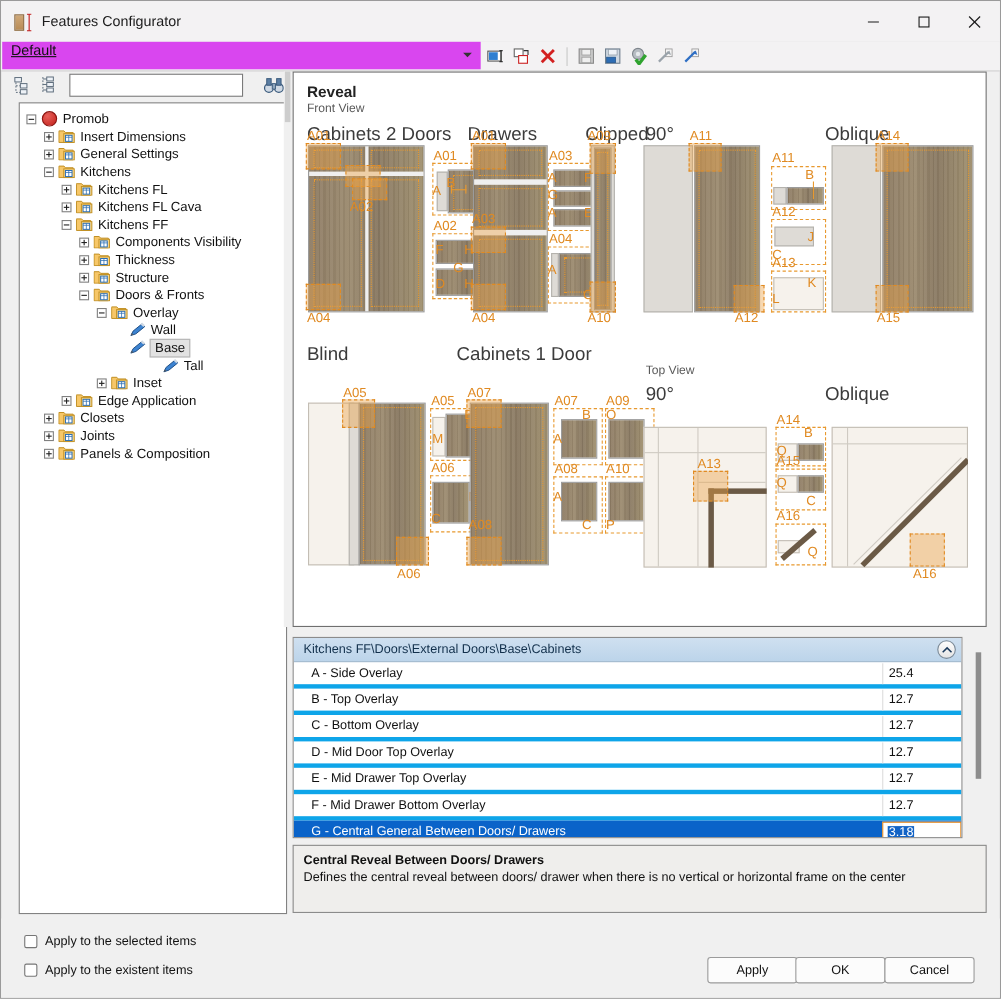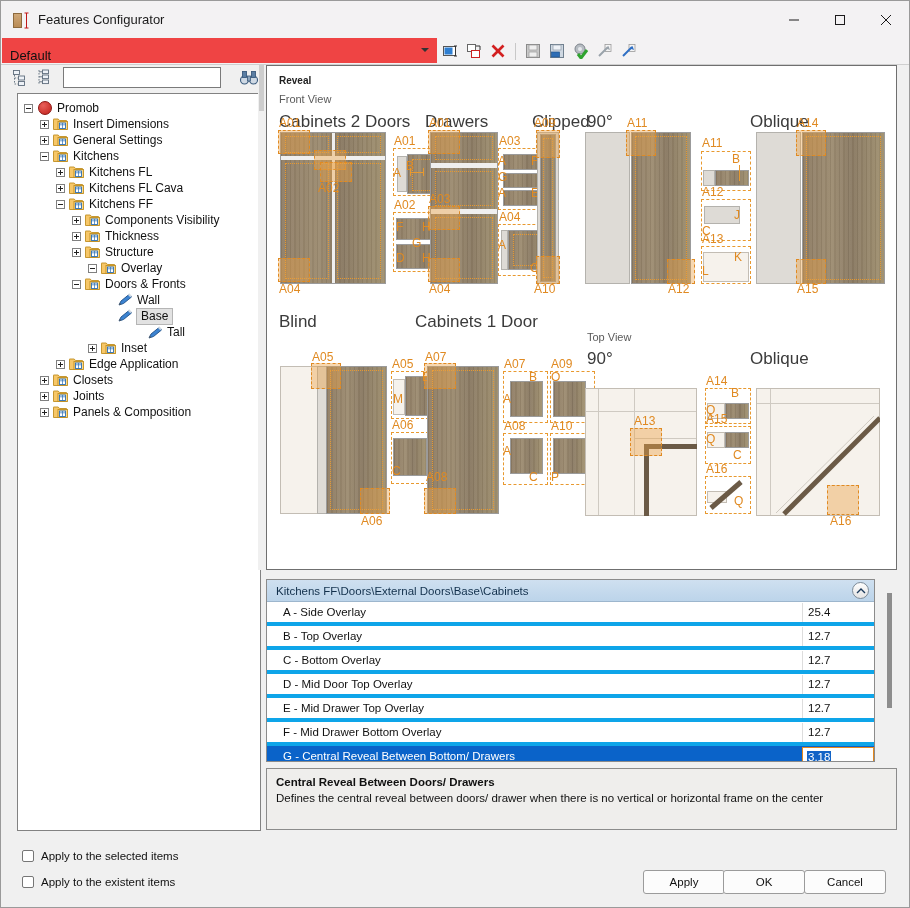--- a/index.html
+++ b/index.html
@@ -33,21 +33,21 @@
   .wbtn{width:46px;height:37px;display:flex;align-items:center;justify-content:center;}
   .wbtn svg{display:block;}
   
   .toolrow{
     position:absolute;left:0;top:37px;right:0;height:26px;
     background:#f3f2f3;border-bottom:1px solid #cfcfcf;
     display:flex;align-items:center;
   }
   .combo{
     position:absolute;left:1px;top:0;width:435px;height:25px;
-    background:#ef4444;border:none;display:flex;align-items:flex-end;
+    background:#d946ef;border:none;display:flex;align-items:flex-start;text-decoration:underline;
   }
   .combo .val{margin-left:8px;font-size:13px;color:#111;}
   .combo .arrow{
     position:absolute;right:8px;top:10px;width:0;height:0;
     border-left:4px solid transparent;border-right:4px solid transparent;
     border-top:4px solid #333;
   }
   .tbsep{width:1px;height:17px;background:#c8c8c8;margin:0 5px;}
   .tbtn{width:22px;height:22px;display:flex;align-items:center;justify-content:center;margin:0 1px;}
   
@@ -89,21 +89,21 @@
     background:radial-gradient(circle at 35% 30%,#e8605a,#c1201a);border:1px solid #8c1410;box-sizing:border-box;}
   
   .diagrampanel{
     position:absolute;left:265px;top:64px;width:631px;height:505px;
     background:#fff;border:1px solid #6f6f6f;box-sizing:border-box;overflow:hidden;
   }
   .leftscroll{
     position:absolute;left:257px;top:64px;width:7px;height:505px;background:#f0f0f0;
   }
   .leftscroll .thumb{position:absolute;left:1px;top:0;width:5px;height:46px;background:#cdcdcd;}
-  .dg-title{position:absolute;left:12px;top:9px;font-size:10px;font-weight:bold;color:#222;}
+  .dg-title{position:absolute;left:12px;top:9px;font-size:14px;font-weight:bold;color:#222;}
   .dg-sub{position:absolute;left:12px;top:27px;font-size:11px;color:#5a5a5a;}
   .dg-head{position:absolute;font-size:17px;color:#3b3b3b;}
   
   .wood{
     position:absolute;
     background:
       repeating-linear-gradient(90deg,
         rgba(0,0,0,0.055) 0px, rgba(0,0,0,0.055) 1px,
         rgba(255,255,255,0.05) 1px, rgba(255,255,255,0.05) 4px,
         rgba(0,0,0,0.03) 4px, rgba(0,0,0,0.03) 6px,
@@ -416,41 +416,41 @@
             <span class="exp plus"></span>
             <span class="ico"><svg width="16" height="13" viewBox="0 0 16 13">
                 <path d="M0.5 2.5 L0.5 12.5 L13.5 12.5 L13.5 3.5 L6.5 3.5 L5.2 2.0 L0.5 2.0 Z" fill="#f7c768" stroke="#c08f22" stroke-width="0.9"></path>
                 <rect x="5" y="4.5" width="9.5" height="8" fill="#fbd98c" stroke="#c08f22" stroke-width="0.9"></rect>
                 <rect x="6.5" y="6" width="6" height="5.5" fill="#fff" stroke="#2c6fb5" stroke-width="0.9"></rect>
                 <line x1="6.5" y1="7.8" x2="12.5" y2="7.8" stroke="#2c6fb5" stroke-width="0.7"></line>
                 <line x1="9.5" y1="6" x2="9.5" y2="11.5" stroke="#2c6fb5" stroke-width="0.7"></line>
               </svg></span>
             <span class="lbl">Structure</span>
           </div>
+          <div class="tnode" style="padding-left: 54px;">
+            <span class="exp"></span>
+            <span class="ico"><svg width="16" height="13" viewBox="0 0 16 13">
+                <path d="M0.5 2.5 L0.5 12.5 L13.5 12.5 L13.5 3.5 L6.5 3.5 L5.2 2.0 L0.5 2.0 Z" fill="#f7c768" stroke="#c08f22" stroke-width="0.9"></path>
+                <rect x="5" y="4.5" width="9.5" height="8" fill="#fbd98c" stroke="#c08f22" stroke-width="0.9"></rect>
+                <rect x="6.5" y="6" width="6" height="5.5" fill="#fff" stroke="#2c6fb5" stroke-width="0.9"></rect>
+                <line x1="6.5" y1="7.8" x2="12.5" y2="7.8" stroke="#2c6fb5" stroke-width="0.7"></line>
+                <line x1="9.5" y1="6" x2="9.5" y2="11.5" stroke="#2c6fb5" stroke-width="0.7"></line>
+              </svg></span>
+            <span class="lbl">Doors &amp; Fronts</span>
+          </div>
           <div class="tnode" style="padding-left: 70px;">
             <span class="exp"></span>
             <span class="ico"><svg width="16" height="13" viewBox="0 0 16 13">
                 <path d="M0.5 2.5 L0.5 12.5 L13.5 12.5 L13.5 3.5 L6.5 3.5 L5.2 2.0 L0.5 2.0 Z" fill="#f7c768" stroke="#c08f22" stroke-width="0.9"></path>
                 <rect x="5" y="4.5" width="9.5" height="8" fill="#fbd98c" stroke="#c08f22" stroke-width="0.9"></rect>
                 <rect x="6.5" y="6" width="6" height="5.5" fill="#fff" stroke="#2c6fb5" stroke-width="0.9"></rect>
                 <line x1="6.5" y1="7.8" x2="12.5" y2="7.8" stroke="#2c6fb5" stroke-width="0.7"></line>
                 <line x1="9.5" y1="6" x2="9.5" y2="11.5" stroke="#2c6fb5" stroke-width="0.7"></line>
               </svg></span>
             <span class="lbl">Overlay</span>
-          </div>
-          <div class="tnode" style="padding-left: 54px;">
-            <span class="exp"></span>
-            <span class="ico"><svg width="16" height="13" viewBox="0 0 16 13">
-                <path d="M0.5 2.5 L0.5 12.5 L13.5 12.5 L13.5 3.5 L6.5 3.5 L5.2 2.0 L0.5 2.0 Z" fill="#f7c768" stroke="#c08f22" stroke-width="0.9"></path>
-                <rect x="5" y="4.5" width="9.5" height="8" fill="#fbd98c" stroke="#c08f22" stroke-width="0.9"></rect>
-                <rect x="6.5" y="6" width="6" height="5.5" fill="#fff" stroke="#2c6fb5" stroke-width="0.9"></rect>
-                <line x1="6.5" y1="7.8" x2="12.5" y2="7.8" stroke="#2c6fb5" stroke-width="0.7"></line>
-                <line x1="9.5" y1="6" x2="9.5" y2="11.5" stroke="#2c6fb5" stroke-width="0.7"></line>
-              </svg></span>
-            <span class="lbl">Doors &amp; Fronts</span>
           </div>
           <div class="tnode" style="padding-left: 86px;">
             <span class="spacer"></span>
             <span class="ico"><svg width="16" height="14" viewBox="0 0 16 14">
                 <path d="M2 12 L4 8 L12 1.5 L14.5 4 L6.5 10.5 Z" fill="#3c83d1" stroke="#1f4f86" stroke-width="0.9"></path>
                 <path d="M11.5 1 L14 3.5" stroke="#cfd9e4" stroke-width="2"></path>
                 <path d="M2 12 L4.2 11.2 L2.8 9.8 Z" fill="#5a5a5a"></path>
               </svg></span>
             <span class="lbl">Wall</span>
           </div>
@@ -789,21 +789,21 @@
           </div>
           <div class="grow">
             <span class="nm">E - Mid Drawer Top Overlay</span>
             <span class="vl">12.7</span>
           </div>
           <div class="grow">
             <span class="nm">F - Mid Drawer Bottom Overlay</span>
             <span class="vl">12.7</span>
           </div>
           <div class="grow selected">
-            <span class="nm">G - Central Reveal Between Bottom/ Drawers</span>
+            <span class="nm">G - Central General Between Doors/ Drawers</span>
             <span class="vl"><span>3.18</span></span>
           </div>
           <div class="grow">
             <span class="vl">12.7</span>
           </div>
         </div>
     </div>
     <div class="gridscroll">
       <div class="thumb"></div>
     </div>

